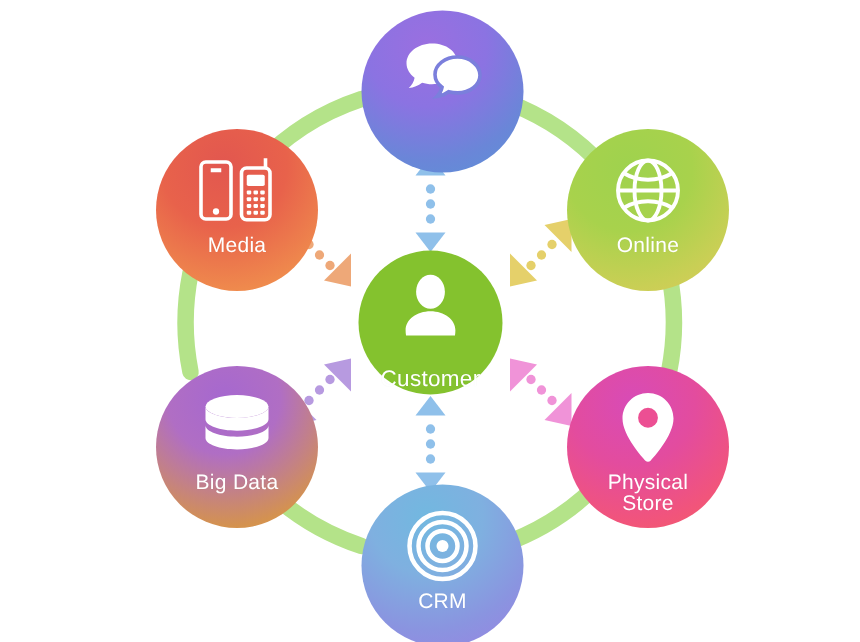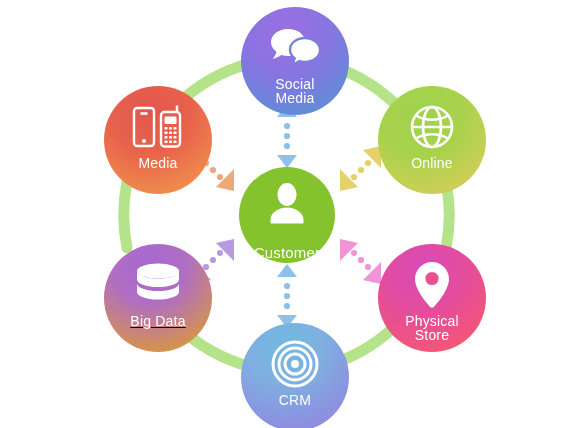--- a/index.html
+++ b/index.html
@@ -36,21 +36,21 @@
   .outer .label{font-size:14px;margin-top:4px;}
   
   .center{width:96px;height:96px;padding-top:14px;}
   .center .glyph{height:46px;}
   .center .label{font-size:15px;margin-top:18px;}
 
   .n-social       {left:241px;top:7px;   background:radial-gradient(circle at 40% 22%, #9a6fe0 0%, #8b73e2 38%, #6a86d8 72%, #5b93d6 100%);}
   .n-online       {left:378px;top:86px;  background:radial-gradient(circle at 38% 24%, #9fd24e 0%, #a8d24c 40%, #c9cf55 75%, #ddc95c 100%);}
   .n-physical     {left:378px;top:244px; background:radial-gradient(circle at 40% 22%, #d84bb6 0%, #e34c9e 40%, #f1547c 75%, #f45f63 100%);}
   .n-crm          {left:241px;top:323px; background:radial-gradient(circle at 40% 20%, #72b8e0 0%, #7fb0e0 35%, #8a94e0 70%, #9a82e2 100%);}
-  .n-bigdata      {left:104px;top:244px; background:radial-gradient(circle at 42% 20%, #a668cf 0%, #b06ec4 35%, #d4924f 80%, #e0a24e 100%);text-decoration:underline;}
+  .n-bigdata      {left:104px;top:244px; background:radial-gradient(circle at 42% 20%, #a668cf 0%, #b06ec4 35%, #d4924f 80%, #e0a24e 100%);}
   .n-mobile       {left:104px;top:86px;  background:radial-gradient(circle at 42% 22%, #e2574f 0%, #e8624b 40%, #ef8a4d 80%, #f29a50 100%);}
   .n-customer     {left:239px;top:167px; background:#84c22e;}
 
   .arrowlayer{position:absolute;left:0;top:0;width:573px;height:428px;}
 </style>
 </head>
 <body>
 
 <div id="stage">
 
@@ -117,22 +117,20 @@
     </g>
   </svg>
 
   <div class="node outer n-social">
     <div class="glyph">
       <svg width="54" height="42" viewBox="0 0 54 42" fill="#ffffff">
         <path d="M20 2C10.6 2 3 7.9 3 15.2c0 3.8 2.1 7.2 5.4 9.6-.4 2.6-1.8 5-3.9 6.9 3.3-.4 6.4-1.7 8.9-3.6 2 .6 4.2 1 6.6 1 9.4 0 17-5.9 17-13.9S29.4 2 20 2z"></path>
         <path d="M37 11c-8.3 0-15 5.2-15 11.7 0 3.4 1.8 6.4 4.7 8.5-.4 2.3-1.6 4.4-3.4 6.1 2.9-.3 5.6-1.5 7.8-3.2 1.8.5 3.8.8 5.9.8 8.3 0 15-5.2 15-11.7S45.3 11 37 11z" stroke="#7b7fdc" stroke-width="2.4"></path>
       </svg>
     </div>
-    <div class="label">Social
-Media</div>
   </div>
 
   <div class="node outer n-online">
     <div class="glyph">
       <svg width="46" height="46" viewBox="0 0 46 46" fill="none" stroke="#ffffff" stroke-width="2.6">
         <circle cx="23" cy="23" r="20"></circle>
         <ellipse cx="23" cy="23" rx="9" ry="20"></ellipse>
         <line x1="3" y1="23" x2="43" y2="23"></line>
         <path d="M7 11.5c4.6 2.8 10 4.3 16 4.3s11.4-1.5 16-4.3"></path>
         <path d="M7 34.5c4.6-2.8 10-4.3 16-4.3s11.4 1.5 16 4.3"></path>

